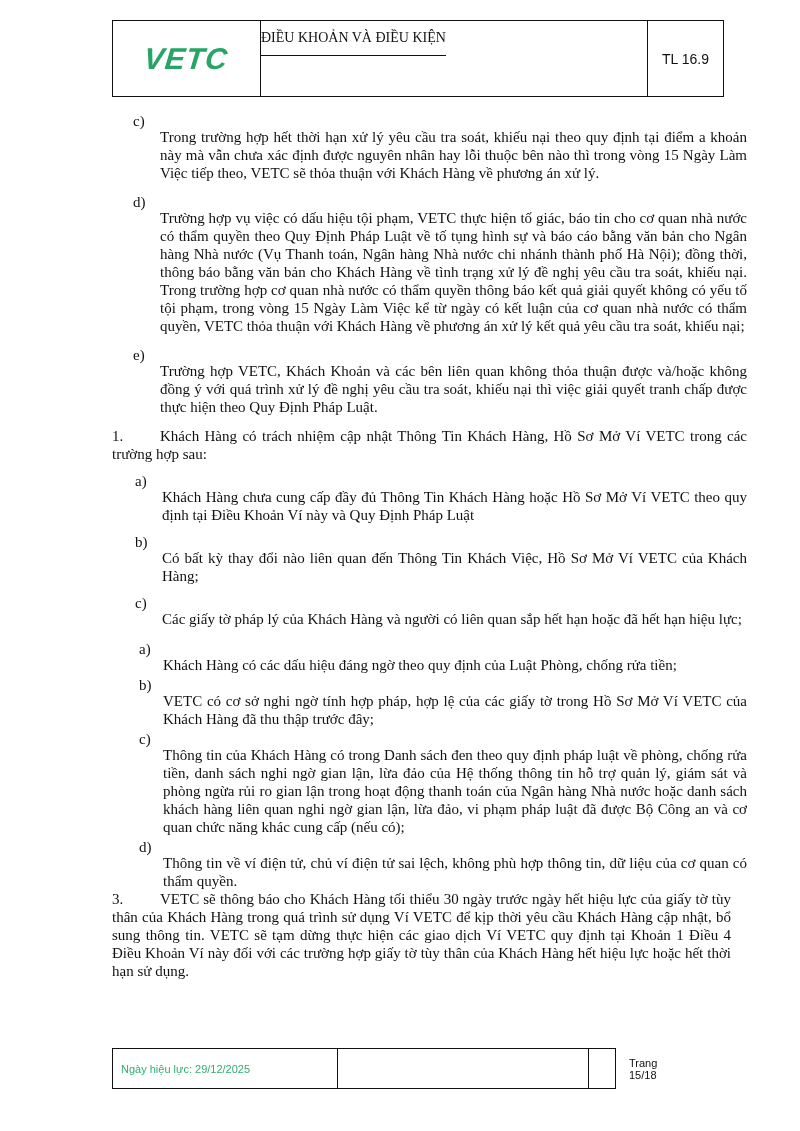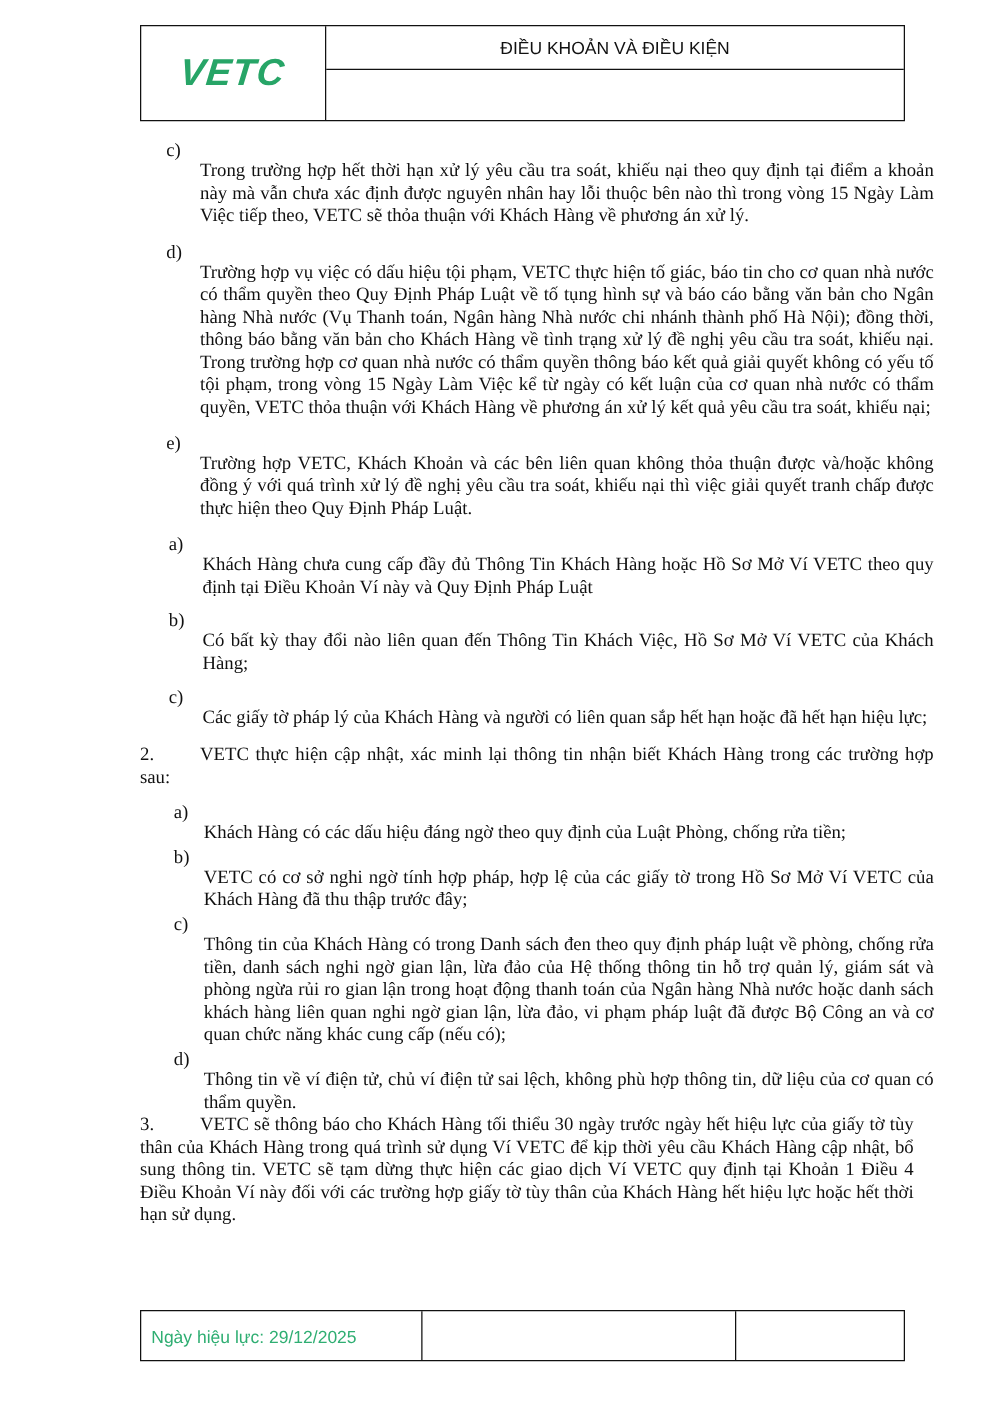--- a/index.html
+++ b/index.html
@@ -28,22 +28,23 @@
     box-sizing:border-box;
   }
   .logo-text {
     font-family:"Liberation Sans", sans-serif;
     font-size:30px; font-weight:800; font-style:italic;
     letter-spacing:1px;
     color:var(--brand-green,#27a567);
     transform:skewX(-6deg);
   }
   .title-cell {
-    flex:1; display:flex; flex-direction:column;
-    box-sizing:border-box;
+    flex:1; display:flex; flex-direction:row;
+    box-sizing:border-box;
+    font-family:Liberation Serif, serif;
   }
   .title-row1 {
     height:35px; flex-shrink:0;
     border-bottom:1.5px solid #111;
     display:flex; align-items:center; justify-content:center;
     font-size:14px; color:#111;
     box-sizing:border-box;
   }
   .title-row2 {
     flex:1;
@@ -89,26 +90,26 @@
   }
   .clause { text-align:justify; margin:0 0 9px 0; }
   .clause .num { display:inline-block; width:48px; }
   .clause-2 { margin-bottom:10px; }
   .clause-3 { margin:0 16px 16px 0; }
   .clause-4 { margin:0; }
 
   
   .footer-table {
     position:absolute; left:112px; top:1048px;
-    width:612px; height:41px;
+    width:504px; height:41px;
     border:1.5px solid #111;
     display:flex;
     box-sizing:border-box;
     font-family:"Liberation Sans", sans-serif;
-    font-size:14px;
+    font-size:11px;
     gap:40px;
   }
   .footer-cell1 {
     width:225px; flex-shrink:0;
     border-right:1.5px solid #111;
     display:flex; align-items:center;
     padding-left:8px;
     color:var(--footer-green,#2fae72);
     box-sizing:border-box;
   }
@@ -130,55 +131,56 @@
 
 <div class="page">
 
   <div class="header-table">
     <div class="logo-cell">
       <span class="logo-text">VETC</span>
     </div>
     <div class="title-cell">
       <div class="title-row1">ĐIỀU KHOẢN VÀ ĐIỀU KIỆN</div>
     </div>
+    <div class="code-cell">TL 16.9</div>
   </div>
 
   <div class="content">
 
     <div class="li li-cde">
       <span class="marker">c)</span>
       <div class="txt">Trong trường hợp hết thời hạn xử lý yêu cầu tra soát, khiếu nại theo quy định tại điểm a khoản này mà vẫn chưa xác định được nguyên nhân hay lỗi thuộc bên nào thì trong vòng 15 Ngày Làm Việc tiếp theo, VETC sẽ thỏa thuận với Khách Hàng về phương án xử lý.</div>
     </div>
     <div class="li li-cde">
       <span class="marker">d)</span>
       <div class="txt">Trường hợp vụ việc có dấu hiệu tội phạm, VETC thực hiện tố giác, báo tin cho cơ quan nhà nước có thẩm quyền theo Quy Định Pháp Luật về tố tụng hình sự và báo cáo bằng văn bản cho Ngân hàng Nhà nước (Vụ Thanh toán, Ngân hàng Nhà nước chi nhánh thành phố Hà Nội); đồng thời, thông báo bằng văn bản cho Khách Hàng về tình trạng xử lý đề nghị yêu cầu tra soát, khiếu nại. Trong trường hợp cơ quan nhà nước có thẩm quyền thông báo kết quả giải quyết không có yếu tố tội phạm, trong vòng 15 Ngày Làm Việc kể từ ngày có kết luận của cơ quan nhà nước có thẩm quyền, VETC thỏa thuận với Khách Hàng về phương án xử lý kết quả yêu cầu tra soát, khiếu nại;</div>
     </div>
     <div class="li li-cde">
       <span class="marker">e)</span>
       <div class="txt">Trường hợp VETC, Khách Khoản và các bên liên quan không thỏa thuận được và/hoặc không đồng ý với quá trình xử lý đề nghị yêu cầu tra soát, khiếu nại thì việc giải quyết tranh chấp được thực hiện theo Quy Định Pháp Luật.</div>
     </div>
 
 
+    <p class="clause">
+      <span class="num">1.</span><span>Khách Hàng có trách nhiệm cập nhật Thông Tin Khách Hàng, Hồ Sơ Mở Ví VETC trong các trường hợp sau:</span>
+    </p>
 
     <div class="li li-l1">
       <span class="marker">a)</span>
       <div class="txt">Khách Hàng chưa cung cấp đầy đủ Thông Tin Khách Hàng hoặc Hồ Sơ Mở Ví VETC theo quy định tại Điều Khoản Ví này và Quy Định Pháp Luật</div>
     </div>
     <div class="li li-l1">
       <span class="marker">b)</span>
       <div class="txt">Có bất kỳ thay đổi nào liên quan đến Thông Tin Khách Việc, Hồ Sơ Mở Ví VETC của Khách Hàng;</div>
     </div>
     <div class="li li-l1 li-last">
       <span class="marker">c)</span>
       <div class="txt">Các giấy tờ pháp lý của Khách Hàng và người có liên quan sắp hết hạn hoặc đã hết hạn hiệu lực;</div>
     </div>
 
-    <p class="clause clause-2">
-      <span class="num">2.</span><span>VETC thực hiện cập nhật, xác minh lại thông tin nhận biết Khách Hàng trong các trường hợp sau:</span>
-    </p>
 
     <div class="li li-l2">
       <span class="marker">a)</span>
       <div class="txt">Khách Hàng có các dấu hiệu đáng ngờ theo quy định của Luật Phòng, chống rửa tiền;</div>
     </div>
     <div class="li li-l2">
       <span class="marker">b)</span>
       <div class="txt">VETC có cơ sở nghi ngờ tính hợp pháp, hợp lệ của các giấy tờ trong Hồ Sơ Mở Ví VETC của Khách Hàng đã thu thập trước đây;</div>
     </div>
     <div class="li li-l2">
@@ -193,15 +195,16 @@
     <p class="clause clause-3">
       <span class="num">3.</span><span>VETC sẽ thông báo cho Khách Hàng tối thiểu 30 ngày trước ngày hết hiệu lực của giấy tờ tùy thân của Khách Hàng trong quá trình sử dụng Ví VETC để kịp thời yêu cầu Khách Hàng cập nhật, bổ sung thông tin. VETC sẽ tạm dừng thực hiện các giao dịch Ví VETC quy định tại Khoản 1 Điều 4 Điều Khoản Ví này đối với các trường hợp giấy tờ tùy thân của Khách Hàng hết hiệu lực hoặc hết thời hạn sử dụng.</span>
     </p>
 
 
   </div>
 
   <div class="footer-table">
     <div class="footer-cell1">Ngày hiệu lực: 29/12/2025</div>
     <div class="footer-cell2"></div>
+    <div class="footer-cell3">Trang 15/18</div>
   </div>
 
 </div>
 
 </body></html>

